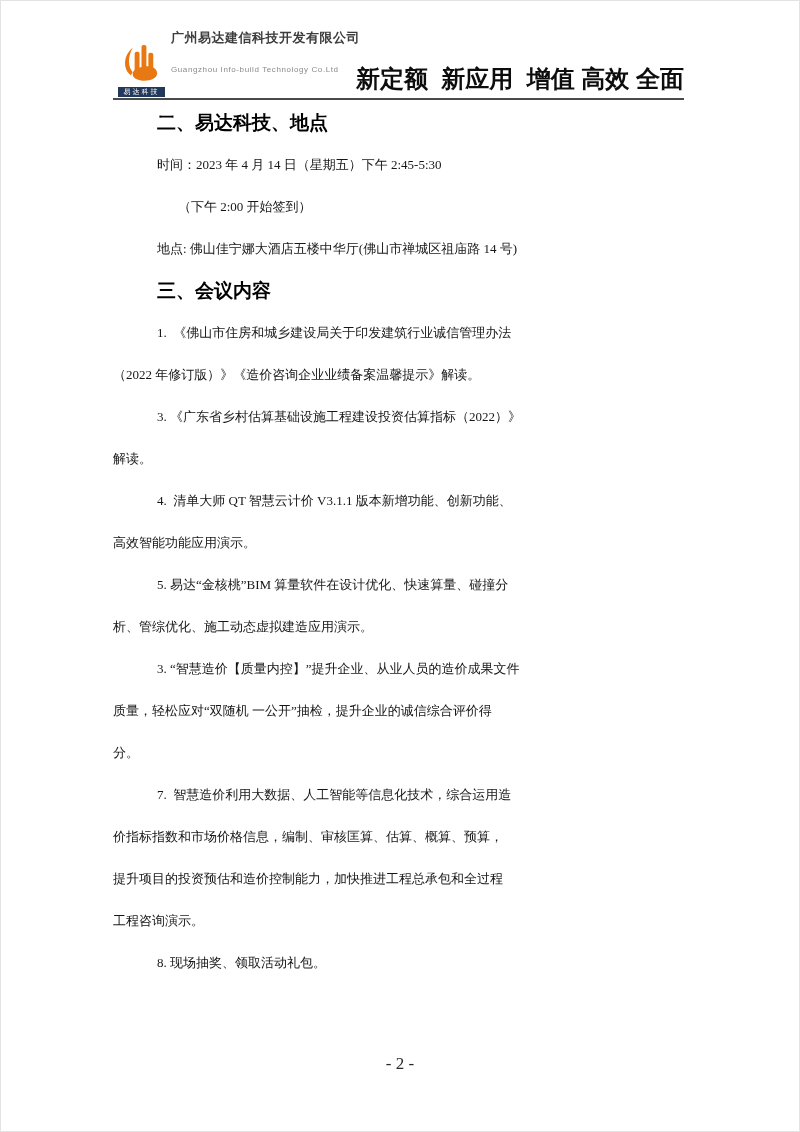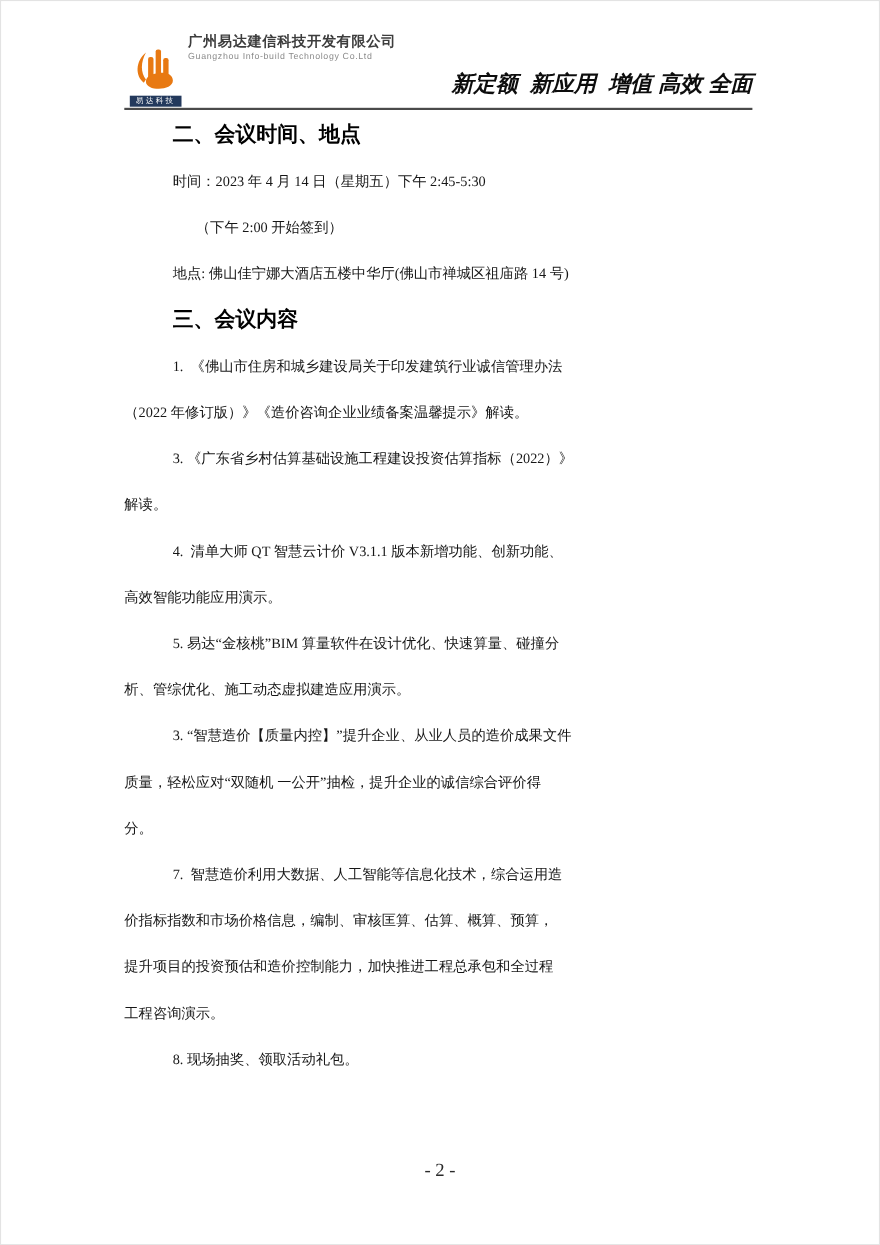--- a/index.html
+++ b/index.html
@@ -20,29 +20,29 @@
     display:flex; align-items:center; justify-content:center;
     font-family:"Liberation Sans",sans-serif;
     font-size:7px; letter-spacing:2px; color:#ffffff;
   }
   .company-block { position:absolute; left:170px; top:28px; }
   .company-cn {
     font-family:"Liberation Sans",sans-serif;
     font-weight:bold; font-size:13px; color:#3d3d3d; letter-spacing:0.5px;
   }
   .company-en {
-    margin-top:0;
+    margin-top:18px;
     font-family:"Liberation Sans",sans-serif;
     font-size:8px; color:#8a8a8a; letter-spacing:0.6px;
   }
   .slogan {
     position:absolute; right:115px; top:62px;
     font-family:"Liberation Sans",sans-serif;
-    font-weight:bold; font-style:italic;
-    font-size:20px; color:#0d0d0d; white-space:pre;
+    font-weight:bold; 
+    font-size:24px; color:#0d0d0d; white-space:pre;
   }
   .header-rule {
     position:absolute; left:112px; right:115px; top:97px;
     height:2px; background:#4a4a4a;
   }
   
   .doc-body {
     position:absolute; left:112px; top:101px; width:580px;
   }
   .line {
@@ -86,21 +86,21 @@
   <div class="company-block">
     <div class="company-cn">广州易达建信科技开发有限公司</div>
     <div class="company-en">Guangzhou Info-build Technology Co.Ltd</div>
   </div>
 
   <div class="slogan">新定额  新应用  增值 高效 全面</div>
 
   <div class="header-rule" style="background: rgb(74, 74, 74);"></div>
 
   <div class="doc-body">
-      <div class="line heading">二、会议时间、地点</div>
+      <div class="line heading">二、易达科技、地点</div>
       <div class="line indent1">时间：2023 年 4 月 14 日（星期五）下午 2:45-5:30</div>
       <div class="line indent2">（下午 2:00 开始签到）</div>
       <div class="line indent1">地点: 佛山佳宁娜大酒店五楼中华厅(佛山市禅城区祖庙路 14 号)</div>
       <div class="line heading">三、会议内容</div>
       <div class="line indent1">1.  《佛山市住房和城乡建设局关于印发建筑行业诚信管理办法</div>
       <div class="line flush">（2022 年修订版）》《造价咨询企业业绩备案温馨提示》解读。</div>
       <div class="line indent1">3. 《广东省乡村估算基础设施工程建设投资估算指标（2022）》</div>
       <div class="line flush">解读。</div>
       <div class="line indent1">4.  清单大师 QT 智慧云计价 V3.1.1 版本新增功能、创新功能、</div>
       <div class="line flush">高效智能功能应用演示。</div>

